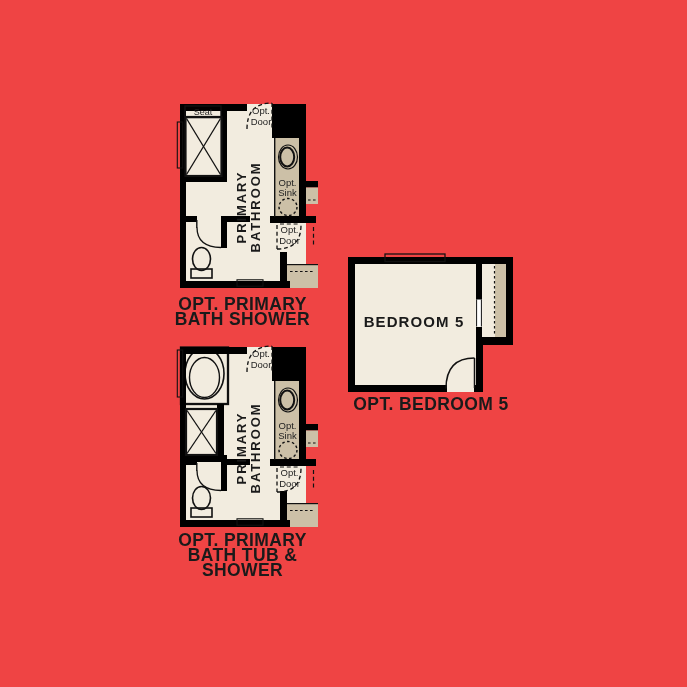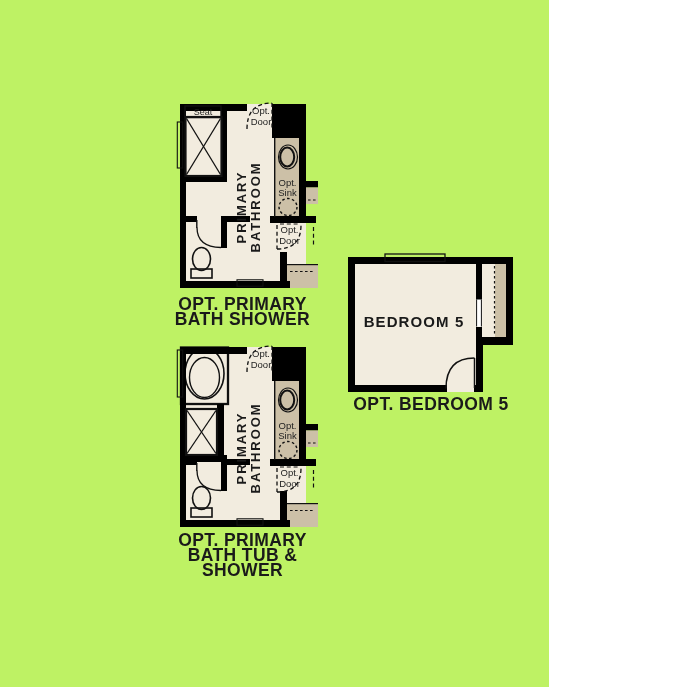--- a/index.html
+++ b/index.html
@@ -1,16 +1,16 @@
 <!DOCTYPE html>
 <html><head>
 <meta charset="utf-8">
 <style>
   html,body{margin:0;padding:0;background:#ffffff;}
-  .page{width:549px;height:687px;position:relative;background:#bef264;}
+  .page{width:687px;height:687px;position:relative;background:#ef4444;}
   svg{display:block;}
   .wall{fill:#000000;}
   .floor{fill:#f2ecdf;}
   .tan{fill:#ccc0a7;}
   .blue{fill:#b5cde9;}
   .whitebox{fill:#ffffff;}
   .ln{stroke:#111;fill:none;}
   .dash{stroke:#111;fill:none;stroke-dasharray:4 2.8;}
   .dash2{stroke:#111;fill:none;stroke-dasharray:2.6 2.4;}
   text{font-family:"Liberation Sans", sans-serif;fill:#1a1a1a;}

